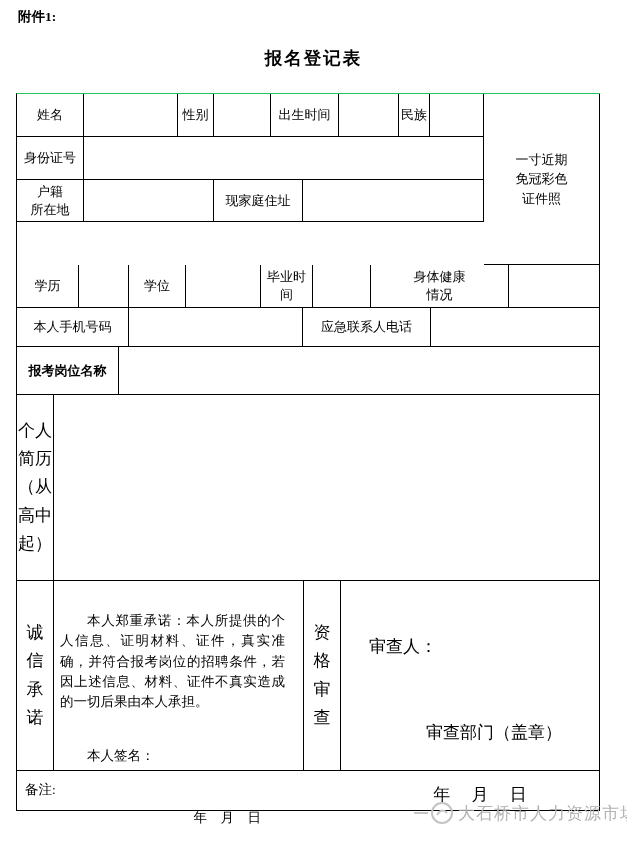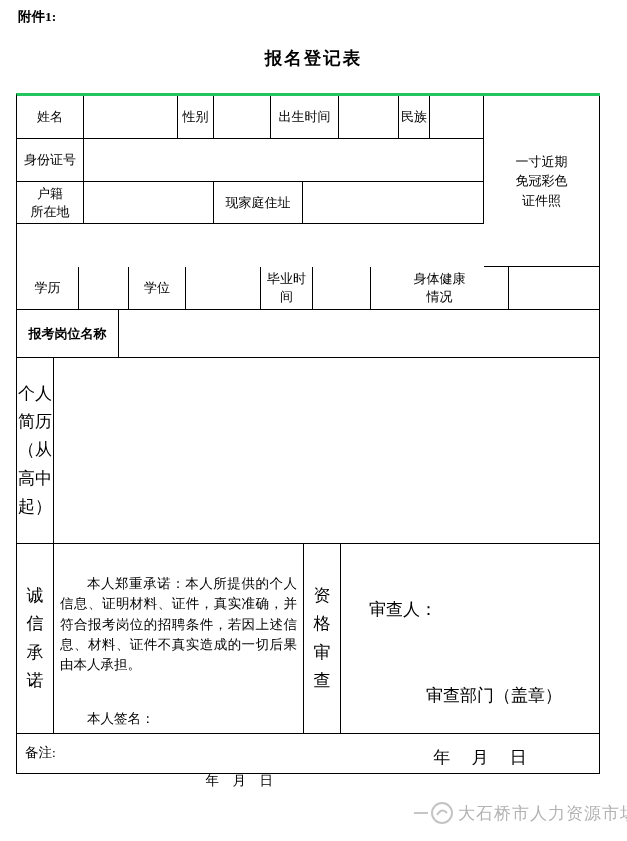--- a/index.html
+++ b/index.html
@@ -5,30 +5,30 @@
   html,body{margin:0;padding:0;}
   body{
     width:627px;height:841px;background:#ffffff;position:relative;
     font-family:"Liberation Serif","DejaVu Serif",serif;color:#000;
     overflow:hidden;
   }
   .attachment{position:absolute;left:18px;top:8px;font-size:13.5px;font-weight:bold;}
   .title{position:absolute;left:0;top:46px;width:100%;text-align:center;
          font-size:17.5px;font-weight:bold;letter-spacing:2px;}
   .tbl{position:absolute;left:16px;top:93px;width:583px;
-       border-top:3px solid #22c55e;border-left:1px solid #000;font-size:13px;}
+       border-top:1px solid #22c55e;border-left:1px solid #000;font-size:13px;}
   .row{display:flex;}
   .col{display:flex;flex-direction:column;}
   .c{border-right:1px solid #000;border-bottom:1px solid #000;box-sizing:border-box;
      display:flex;align-items:center;justify-content:center;text-align:center;
      white-space:pre-line;line-height:1.35;}
   .bold{font-weight:bold;}
   .left-pad{justify-content:flex-start;text-align:left;padding-left:8px;}
   
-  .commit{display:block;text-align:left;padding:12px 6px 0 6px;font-size:13.5px;}
+  .commit{display:block;text-align:left;padding:12px 18px 0 6px;font-size:13.5px;}
   .commit p{margin:0;text-indent:2em;line-height:1.5;text-align:justify;}
   .sig{margin:16px 0 0 2em;}
   .commit-date{text-align:right;padding-right:24px;margin-top:26px;}
   
   .review{display:block;text-align:left;padding-top:32px;font-size:17px;}
   .reviewer{padding-left:28px;}
   .dept{margin-top:40px;text-align:center;padding-left:48px;}
   .review-date{margin-top:16px;text-align:center;padding-left:20px;}
   .vlabel{font-size:17px;line-height:1.65;}
   
@@ -83,20 +83,26 @@
     <div class="c" style="width:50px;height:43px;"></div>
     <div class="c" style="width:57px;height:43px;">学位</div>
     <div class="c" style="width:75px;height:43px;"></div>
     <div class="c" style="width:52px;height:43px;">毕业时间</div>
     <div class="c" style="width:58px;height:43px;"></div>
     <div class="c" style="width:138px;height:43px;">身体健康
 情况</div>
     <div class="c" style="width:91px;height:43px;"></div>
   </div>
 
+  <div class="row" style="height:39px;">
+    <div class="c" style="width:112px;height:39px;">本人手机号码</div>
+    <div class="c" style="width:174px;height:39px;"></div>
+    <div class="c" style="width:128px;height:39px;">应急联系人电话</div>
+    <div class="c" style="width:169px;height:39px;"></div>
+  </div>
 
   <div class="row" style="height:48px;">
     <div class="c bold" style="width:102px;height:48px;">报考岗位名称</div>
     <div class="c" style="width:481px;height:48px;"></div>
   </div>
 
   <div class="row" style="height:186px;">
     <div class="c vlabel" style="width:37px;height:186px;">个人
 简历
 （从

